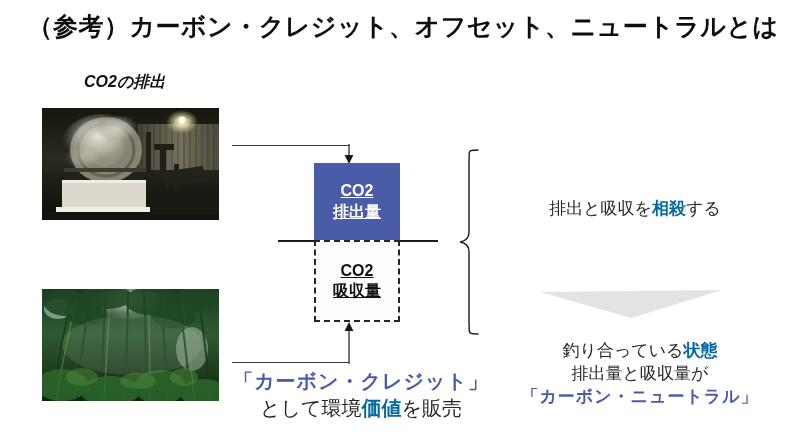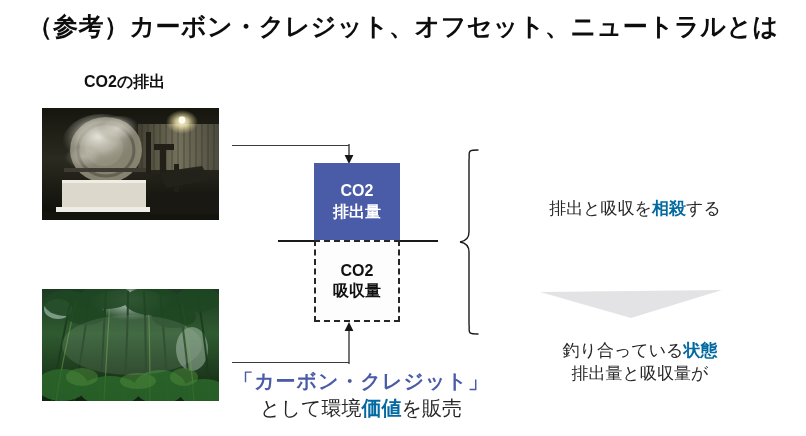--- a/index.html
+++ b/index.html
@@ -34,21 +34,21 @@
   }
 
   
   .photo-label {
     position: absolute;
     font-size: 16px;
     font-weight: bold;
     color: #111111;
     white-space: nowrap;
   }
-  #label-emission { left: 84px; top: 72px; }
+  #label-emission { left: 84px; top: 72px; font-style: italic; }
   #label-absorption { left: 84px; top: 257px; }
 
   
   .photo {
     position: absolute;
     left: 42px;
     width: 177px;
     height: 112px;
     overflow: hidden;
   }
@@ -91,21 +91,21 @@
     background: #fdfdfd;
     display: flex;
     flex-direction: column;
     align-items: center;
     justify-content: center;
     color: #111111;
     font-size: 16px;
     font-weight: bold;
     line-height: 1.28;
   }
-  .box-line { display: block; }
+  .box-line { display: block; text-decoration: underline; }
 
   
   #baseline {
     position: absolute;
     left: 278px;
     top: 240px;
     width: 160px;
     height: 2px;
     background: #1a1a1a;
   }
@@ -306,20 +306,21 @@
 
   <svg id="gray-arrow" width="182" height="28" viewBox="0 0 182 28">
     <polygon points="0,2 182,0 91,28" fill="#e3e3e5"></polygon>
   </svg>
 
   <div class="desc" id="desc-neutral">
     <div>
       <span>釣り合っている</span><span class="b">状態</span>
     </div>
     <div>排出量と吸収量が</div>
+    <div class="accent">「カーボン・ニュートラル」</div>
   </div>
 
   <div class="desc" id="desc-credit">
     <div class="accent">「カーボン・クレジット」</div>
     <div>
       <span>として環境</span><span class="b">価値</span><span>を販売</span>
     </div>
   </div>
 
 </div>

